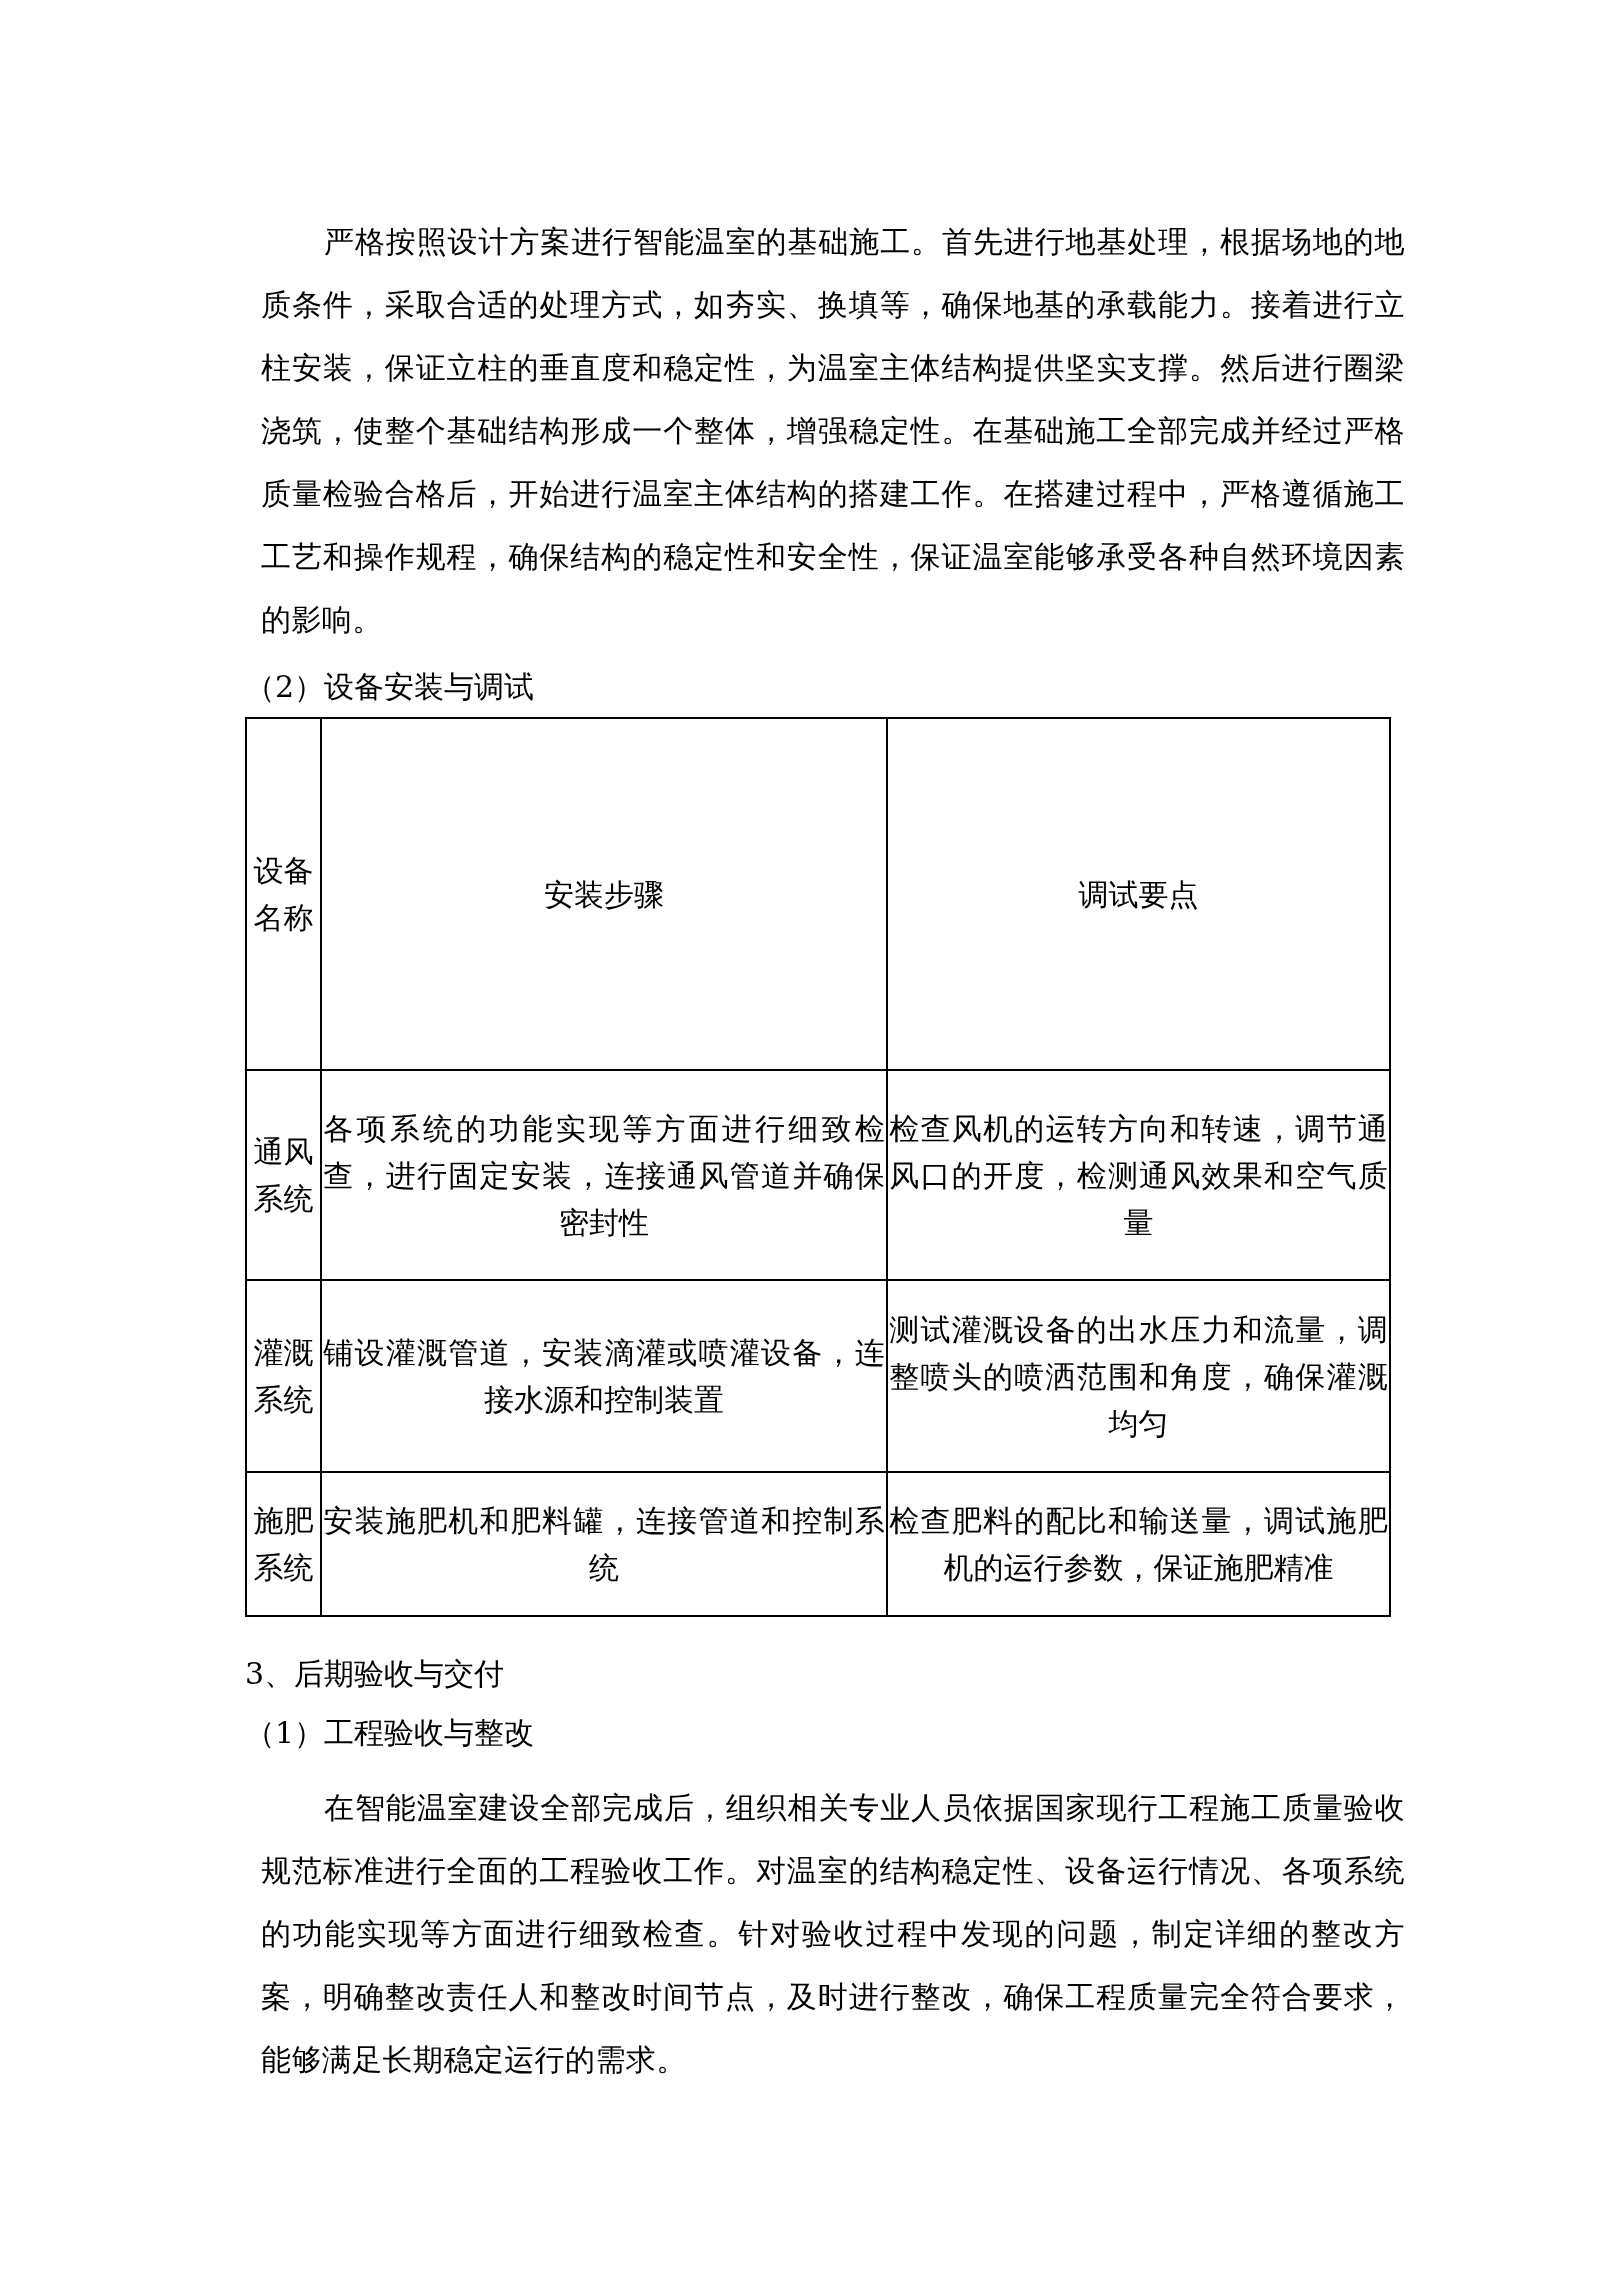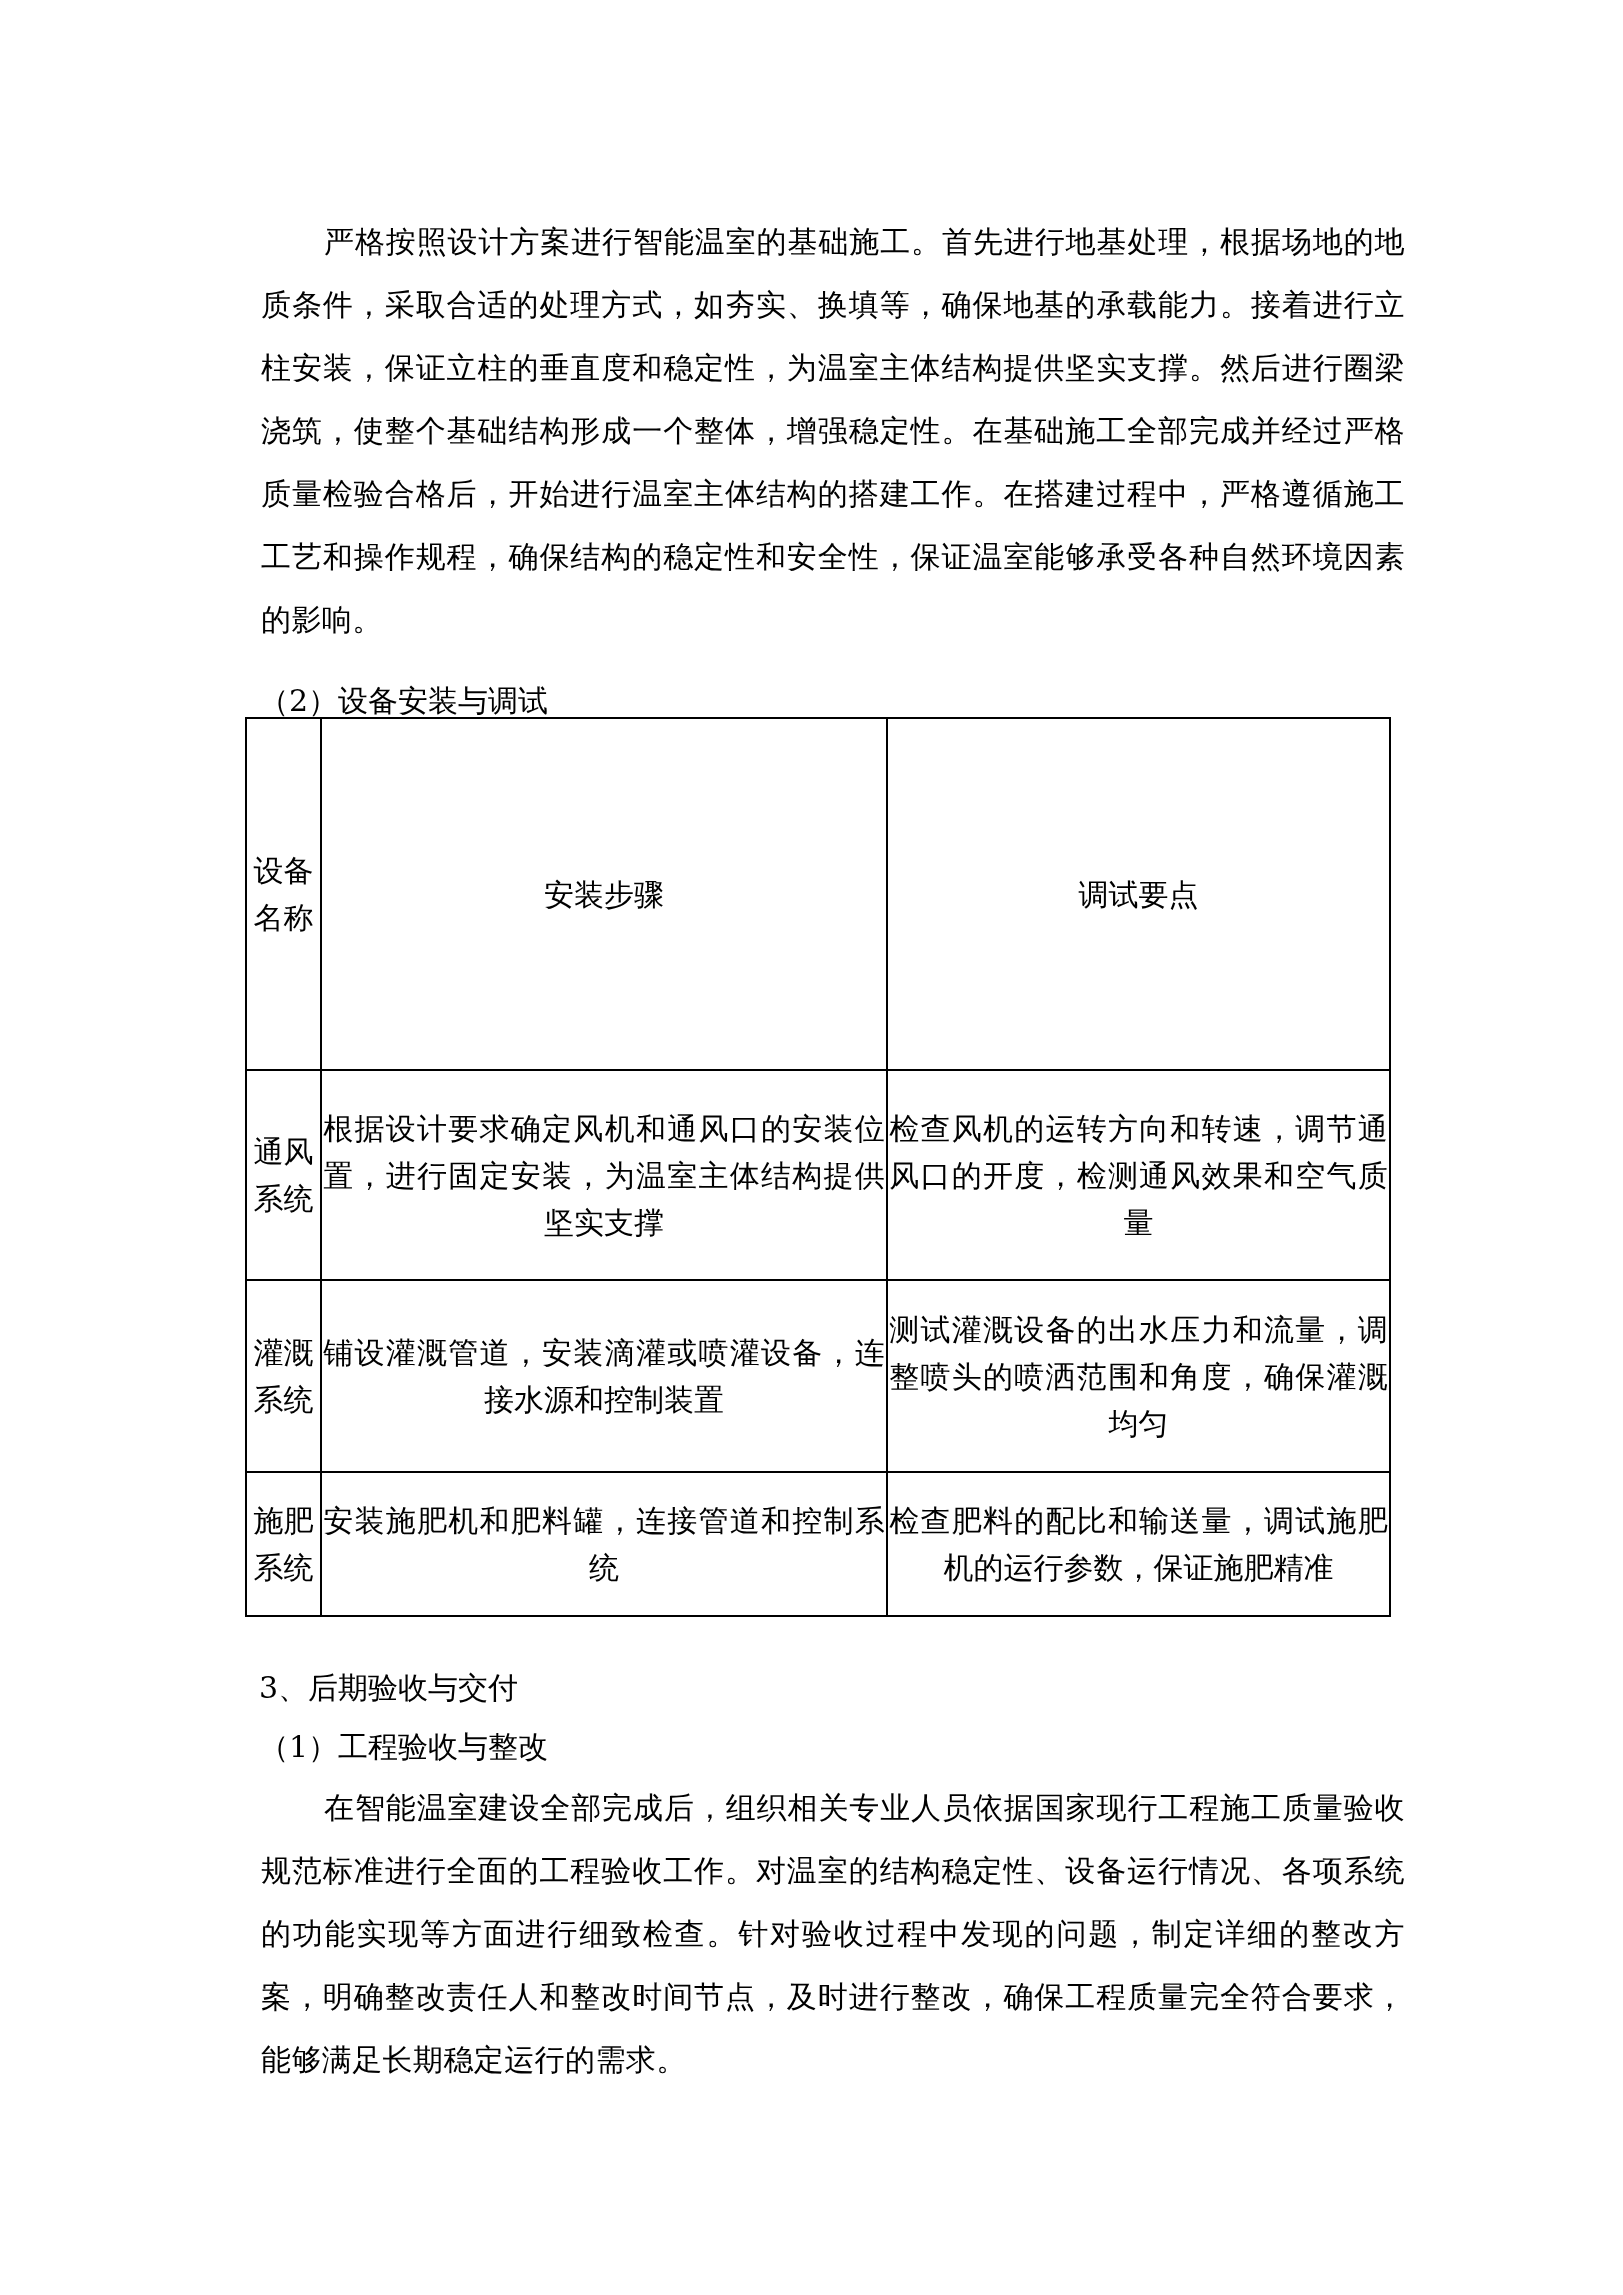--- a/index.html
+++ b/index.html
@@ -31,21 +31,21 @@
       text-align-last: left;
       letter-spacing: 0.4px;
       margin: 16px;
     }
     .para.indent { text-indent: 63px; }
     .heading {
       position: absolute;
       left: 0;
       font-size: 30px;
       line-height: 39px;
-      margin: 14px;
+      margin: 0;
       white-space: nowrap;
       text-align: right;
     }
     .heading.sub { left: 0px; }
     table.equip {
       position: absolute;
       left: 0;
       top: 717px;
       width: 1144px;
       border-collapse: collapse;
@@ -96,21 +96,21 @@
       </th>
       <th class="c-debug">
         <span class="cell-text">调试要点</span>
       </th>
     </tr>
     <tr class="r-vent">
       <td class="c-name">
         <span class="cell-text">通风系统</span>
       </td>
       <td class="c-steps">
-        <span class="cell-text left">根据设计要求确定风机和通风口的安装位置，进行固定安装，为温室主体结构提供坚实支撑</span>
+        <span class="cell-text left">各项系统的功能实现等方面进行细致检查，进行固定安装，连接通风管道并确保密封性</span>
       </td>
       <td class="c-debug">
         <span class="cell-text left">检查风机的运转方向和转速，调节通风口的开度，检测通风效果和空气质量</span>
       </td>
     </tr>
     <tr class="r-irr">
       <td class="c-name">
         <span class="cell-text">灌溉系统</span>
       </td>
       <td class="c-steps">

